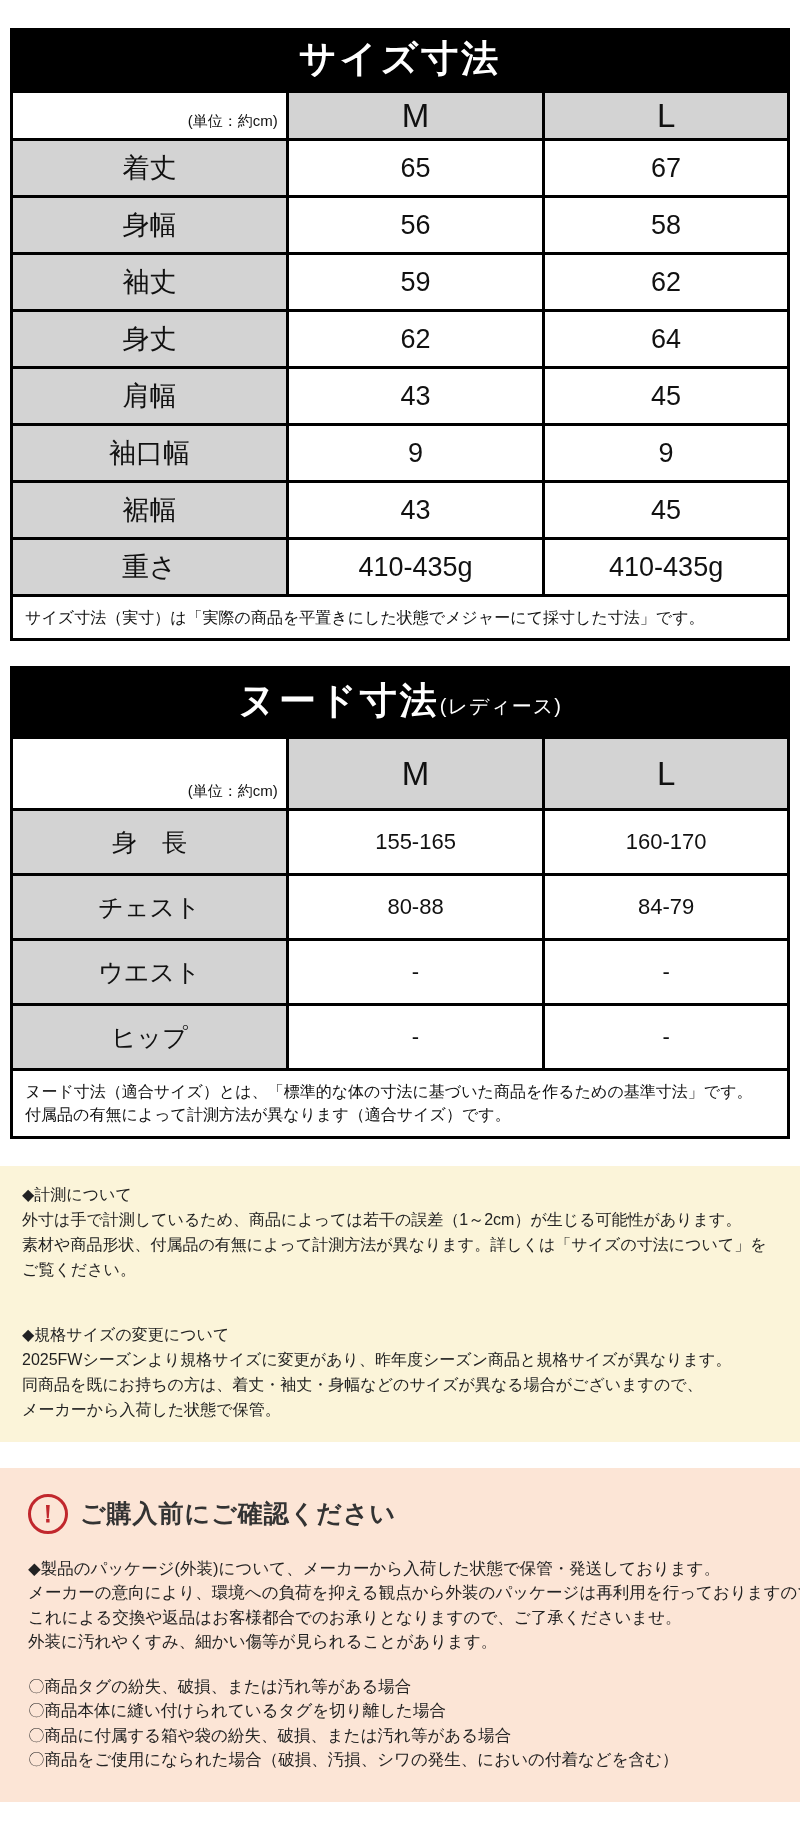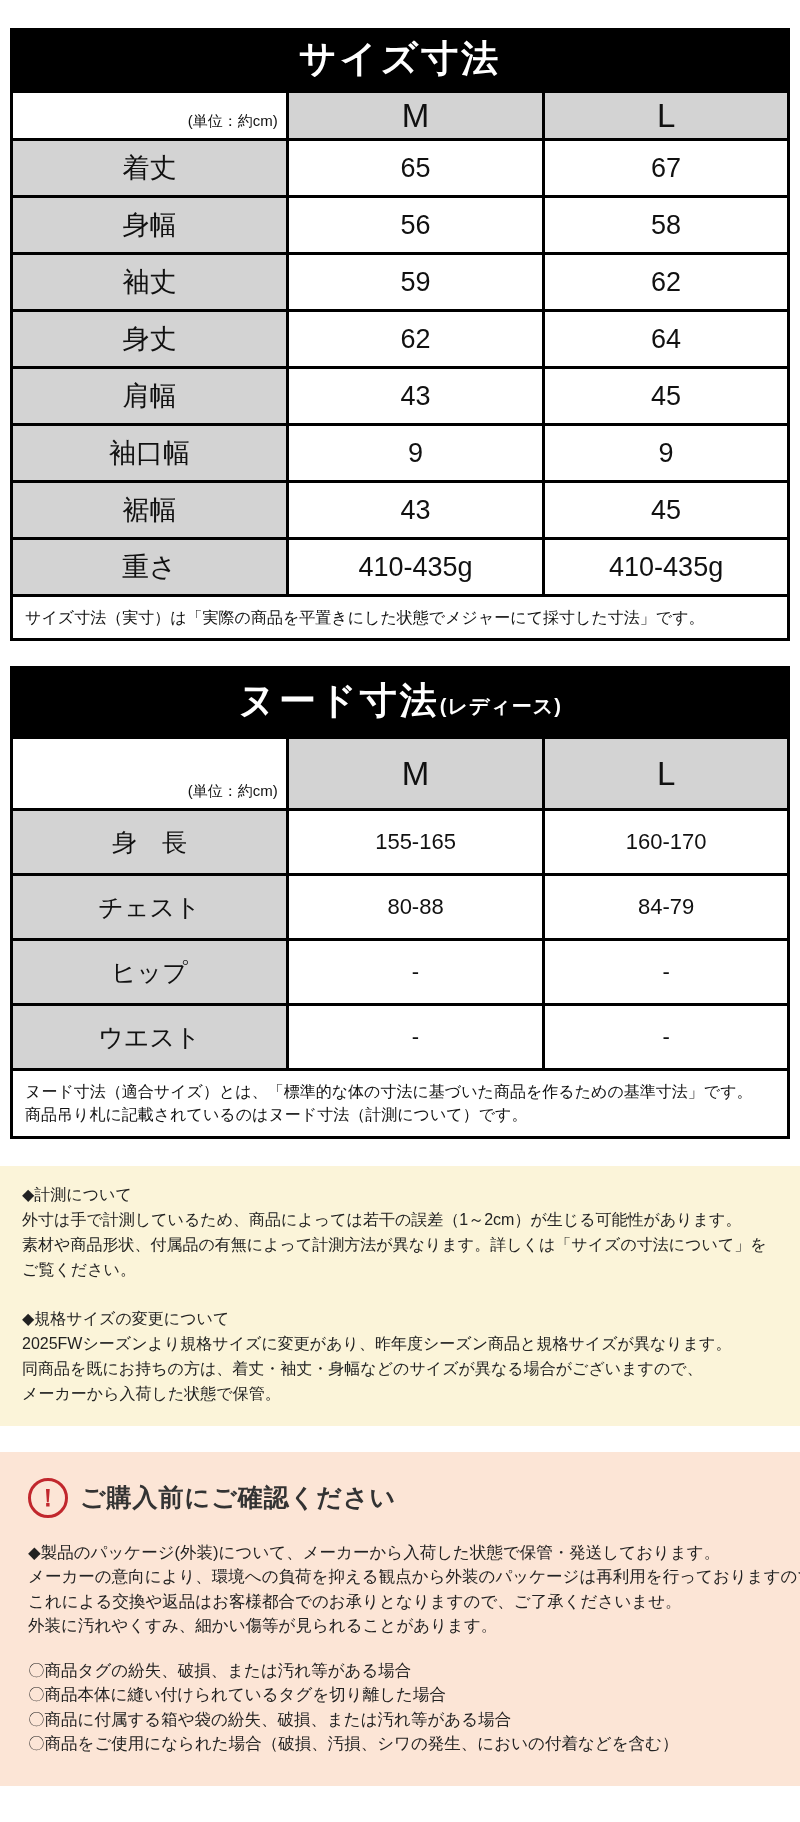--- a/index.html
+++ b/index.html
@@ -9,21 +9,21 @@
     color:#1a1a1a;
   }
   .tbl-wrap{margin:28px 10px 0 10px;}
   .tbl-wrap.second{margin-top:25px;}
   .tbl-title{
     background:#000;color:#fff;height:62px;
     display:flex;align-items:center;justify-content:center;
     font-size:37px;font-weight:bold;letter-spacing:3px;
   }
   .tbl-wrap.second .tbl-title{height:70px;}
-  .tbl-title .suffix{font-size:20px;font-weight:bold;letter-spacing:1px;margin-top:10px;}
+  .tbl-title .suffix{font-size:20px;font-weight:normal;letter-spacing:1px;margin-top:10px;}
   table.spec{
     width:100%;border-collapse:collapse;table-layout:fixed;
     border:3px solid #000;
   }
   table.spec td{border:3px solid #000;text-align:center;vertical-align:middle;}
   col.c-label{width:35.5%;}
   col.c-m{width:33%;}
   col.c-l{width:31.5%;}
   .unit-cell{
     background:#fff;text-align:right !important;vertical-align:bottom !important;
@@ -36,21 +36,21 @@
   .tbl-wrap.second .row-label{font-size:25px;height:60px;}
   .tbl-wrap.second .row-val{font-size:22px;}
   .note-cell{
     background:#fff;text-align:left !important;
     font-size:16px;line-height:1.45;padding:9px 12px;color:#111;
   }
   .beige-box{
     margin-top:27px;background:#fbf4d9;padding:16px 22px 20px 22px;
     font-size:16px;line-height:25px;color:#222;
   }
-  .beige-box .blk+.blk{margin-top:24px;}
+  .beige-box .blk+.blk{margin-top:40px;}
   .pink-box{
     margin-top:26px;background:#fce5d6;padding:26px 28px 30px 28px;
     font-size:16.5px;line-height:24.5px;color:#222;
   }
   .notice-head{display:flex;align-items:center;gap:12px;margin-bottom:22px;}
   .alert-icon{
     width:34px;height:34px;border:3px solid #c1272d;border-radius:50%;
     display:flex;align-items:center;justify-content:center;flex:0 0 auto;
     color:#c1272d;font-size:24px;font-weight:bold;line-height:1;
   }
@@ -145,33 +145,33 @@
       <td class="row-label">身　長</td>
       <td class="row-val">155-165</td>
       <td class="row-val">160-170</td>
     </tr>
     <tr>
       <td class="row-label">チェスト</td>
       <td class="row-val">80-88</td>
       <td class="row-val">84-79</td>
     </tr>
     <tr>
+      <td class="row-label">ウエスト</td>
+      <td class="row-val">-</td>
+      <td class="row-val">-</td>
+    </tr>
+    <tr>
       <td class="row-label">ヒップ</td>
-      <td class="row-val">-</td>
-      <td class="row-val">-</td>
-    </tr>
-    <tr>
-      <td class="row-label">ウエスト</td>
       <td class="row-val">-</td>
       <td class="row-val">-</td>
     </tr>
     <tr>
       <td class="note-cell" colspan="3">
         <div class="line">ヌード寸法（適合サイズ）とは、「標準的な体の寸法に基づいた商品を作るための基準寸法」です。</div>
-        <div class="line">商品吊り札に記載されているのはヌード寸法（計測について）です。</div>
+        <div class="line">付属品の有無によって計測方法が異なります（適合サイズ）です。</div>
       </td>
     </tr>
   </tbody>
     </table>
 </div>
 
 <div class="beige-box">
   <div class="blk">
     <div class="line">◆計測について</div>
     <div class="line">外寸は手で計測しているため、商品によっては若干の誤差（1～2cm）が生じる可能性があります。</div>

